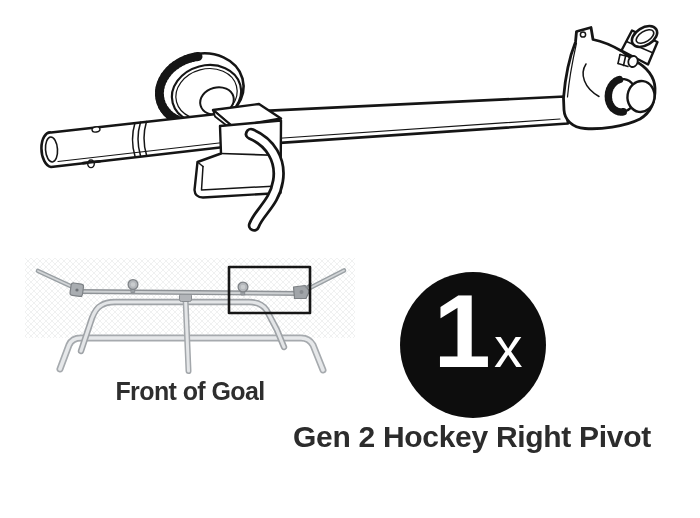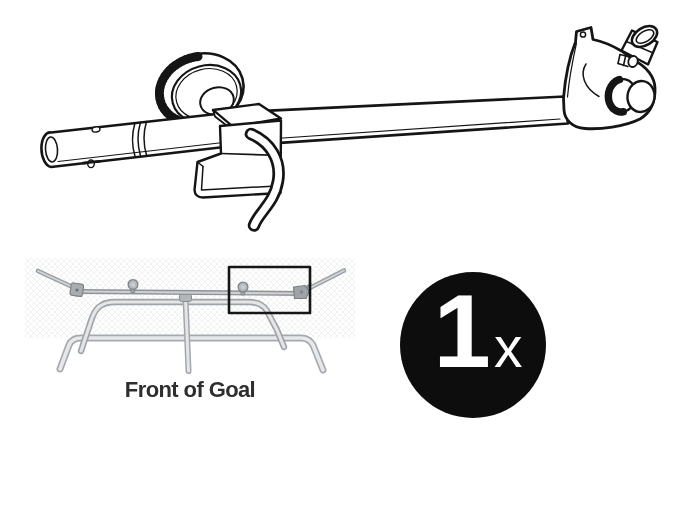--- a/index.html
+++ b/index.html
@@ -5,21 +5,21 @@
   html,body{margin:0;padding:0;}
   body{
     width:700px;height:518px;position:relative;overflow:hidden;
     background:#ffffff;
     font-family:"Liberation Sans", sans-serif;
   }
   .main-art{position:absolute;left:0;top:0;}
   .inset-art{position:absolute;left:25px;top:258px;}
   .inset-label{
     position:absolute;left:25px;top:377px;width:330px;
-    text-align:center;font-size:22px;font-weight:bold;
+    text-align:center;font-size:25px;font-weight:bold;
     letter-spacing:-0.6px;color:#2e2e2e;
   }
   .qty-badge{
     position:absolute;left:400px;top:272px;width:146px;height:146px;
     background:#0d0d0d;border-radius:50%;
   }
   .qty-badge .qty-wrap{
     position:absolute;inset:0;display:flex;flex-direction:row;
     align-items:baseline;justify-content:center;
     padding-top:8px;padding-left:10px;box-sizing:border-box;
@@ -157,13 +157,14 @@
 <div class="inset-label">Front of Goal</div>
 
 <div class="qty-badge">
   <div class="qty-wrap">
     <span class="qty-count">1</span>
     <span class="qty-times">x</span>
   </div>
 </div>
 
 <div class="caption">
+  <div>Gen 2 Hockey Right Pivot</div>
 </div>
 
 </body></html>

